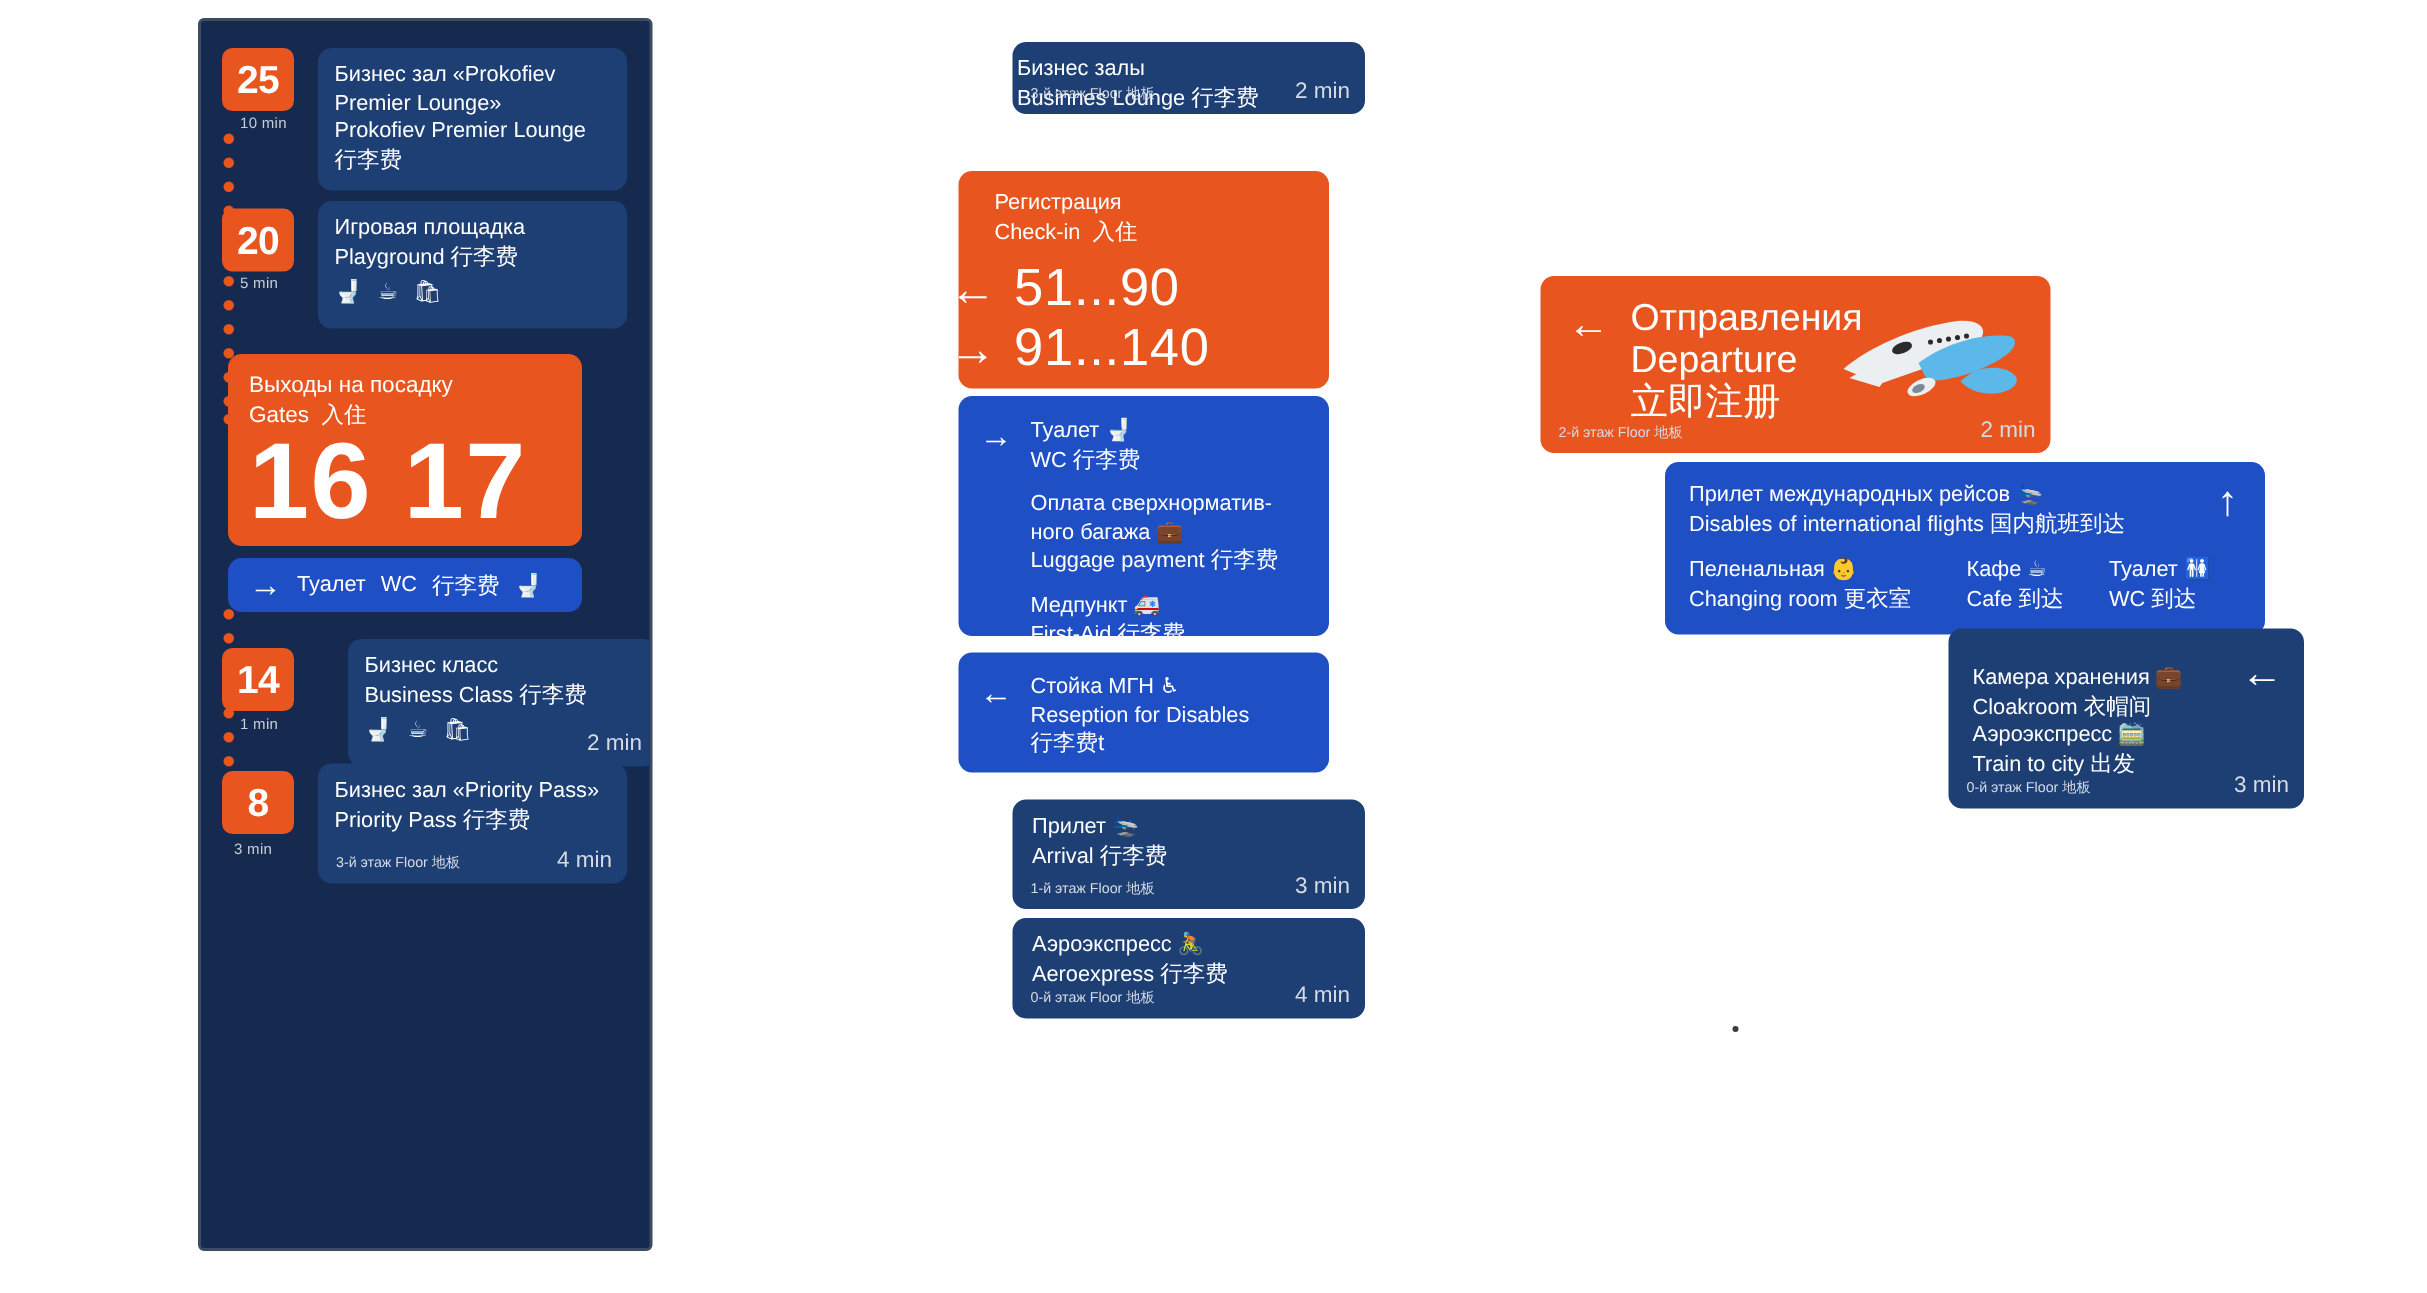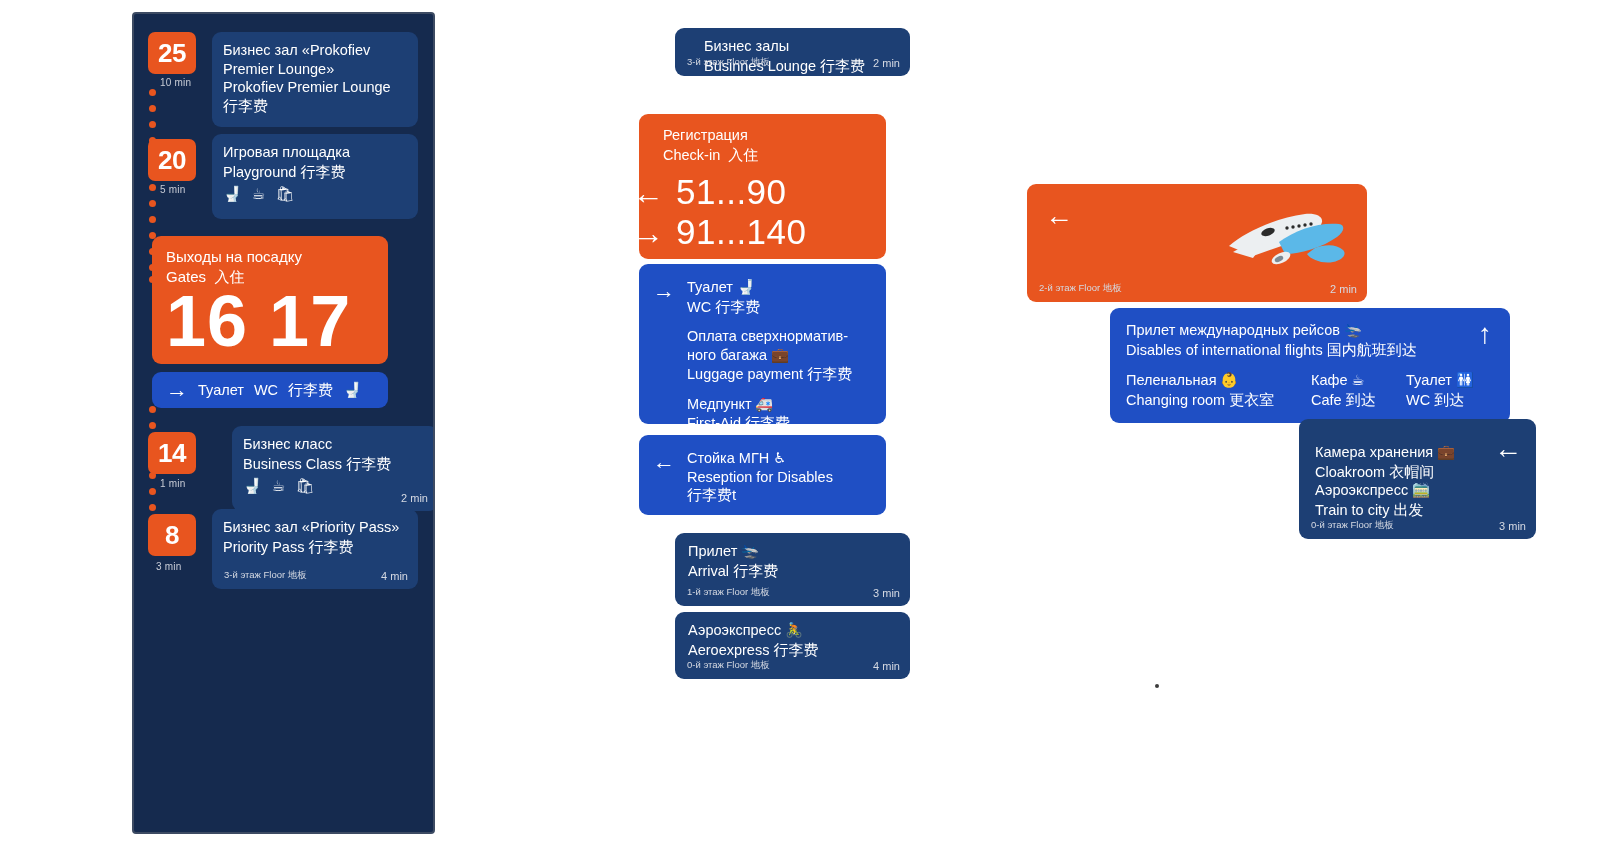--- a/index.html
+++ b/index.html
@@ -48,21 +48,21 @@
     color: #ffffff;
   }
   .card-dark { background: #1d3f74; }
   .card-blue { background: #1f4fc4; }
   .card-orange { background: #e8551f; }
 
   .ru { font-size: 14.5px; line-height: 1.28; }
   .en { font-size: 14.5px; line-height: 1.28; }
   .cn { font-size: 15px; }
   .emoji-row { font-size: 15px; letter-spacing: 3px; margin-top: 4px; }
-  .meta-right { position: absolute; right: 10px; bottom: 7px; font-size: 11px; color: #d6dae3; }
+  .meta-right { position: absolute; right: 10px; bottom: 7px; font-size: 15px; color: #d6dae3; }
   .meta-left  { position: absolute; left: 12px;  bottom: 7px; font-size: 9.5px; color: #d6dae3; }
 
   .gates-title { font-size: 15px; line-height: 1.3; }
   .gates-nums {
     font-size: 72px; font-weight: bold; line-height: .92;
     letter-spacing: 1px; margin-top: 2px;
   }
   .arrow-glyph { font-size: 22px; font-weight: bold; line-height: 1; }
 
   
@@ -180,21 +180,21 @@
       <div class="card card-dark" style="left:78px; top:495px; width:206px; height:80px; padding:9px 11px;">
         <div class="ru">Бизнес зал «Priority Pass»</div>
         <div class="en"><span>Priority Pass</span> <span class="cn">行李费</span></div>
         <div class="meta-left">3-й этаж  Floor  地板</div>
         <div class="meta-right">4 min</div>
       </div>
 
     </div>
   </div>
 
-  <div class="mid card card-dark" style="left:675px; top:28px; width:235px; height:48px; padding:9px 29px;">
+  <div class="mid card card-dark" style="left:675px; top:28px; width:235px; height:48px; padding:9px 3px;">
     <div class="ru">Бизнес залы</div>
     <div class="en"><span>Businnes Lounge</span> <span class="cn">行李费</span></div>
     <div class="meta-left">3-й этаж  Floor  地板</div>
     <div class="meta-right">2 min</div>
   </div>
 
   <div class="mid card card-orange" style="left:639px; top:114px; width:247px; height:145px; padding:12px 0 0 24px;">
     <div class="ru">Регистрация</div>
     <div class="en"><span>Check-in</span>&nbsp; <span class="cn">入住</span></div>
     <div style="display:flex; align-items:baseline; gap:12px; margin-top:9px; margin-left:-30px;">
@@ -249,20 +249,25 @@
   <div class="mid card card-dark" style="left:675px; top:612px; width:235px; height:67px; padding:9px 13px;">
     <div class="ru"><span>Аэроэкспресс</span> <span>🚴</span></div>
     <div class="en"><span>Aeroexpress</span> <span class="cn">行李费</span></div>
     <div class="meta-left">0-й этаж  Floor  地板</div>
     <div class="meta-right">4 min</div>
   </div>
 
   <div class="card card-orange" style="position:absolute; left:1027px; top:184px; width:340px; height:118px; padding:14px 18px;">
     <div style="display:flex; gap:14px;">
       <span class="lt-arrow" style="margin-top:4px;">←</span>
+      <div>
+        <div class="dep-title-ru">Отправления</div>
+        <div class="dep-title-en">Departure</div>
+        <div class="dep-title-cn">立即注册</div>
+      </div>
     </div>
     <svg class="plane-art" viewBox="0 0 130 88">
       <g>
         <path d="M10 44 C26 30 56 16 86 12 C96 11 104 14 103 20 C102 27 90 34 74 40 L34 54 Z" fill="#eceff1"></path>
         <path d="M34 30 C48 22 66 16 84 14 C92 13 97 15 96 19 C95 24 86 29 74 33 Z" fill="#eceff1"></path>
         <ellipse cx="49" cy="30" rx="7" ry="3.6" transform="rotate(-20 49 30)" fill="#2b2b2b"></ellipse>
         <circle cx="68" cy="26" r="1.7" fill="#2b2b2b"></circle>
           <circle cx="74" cy="25" r="1.7" fill="#2b2b2b"></circle>
         <circle cx="80" cy="24" r="1.7" fill="#2b2b2b"></circle>
           <circle cx="86" cy="23" r="1.7" fill="#2b2b2b"></circle>

